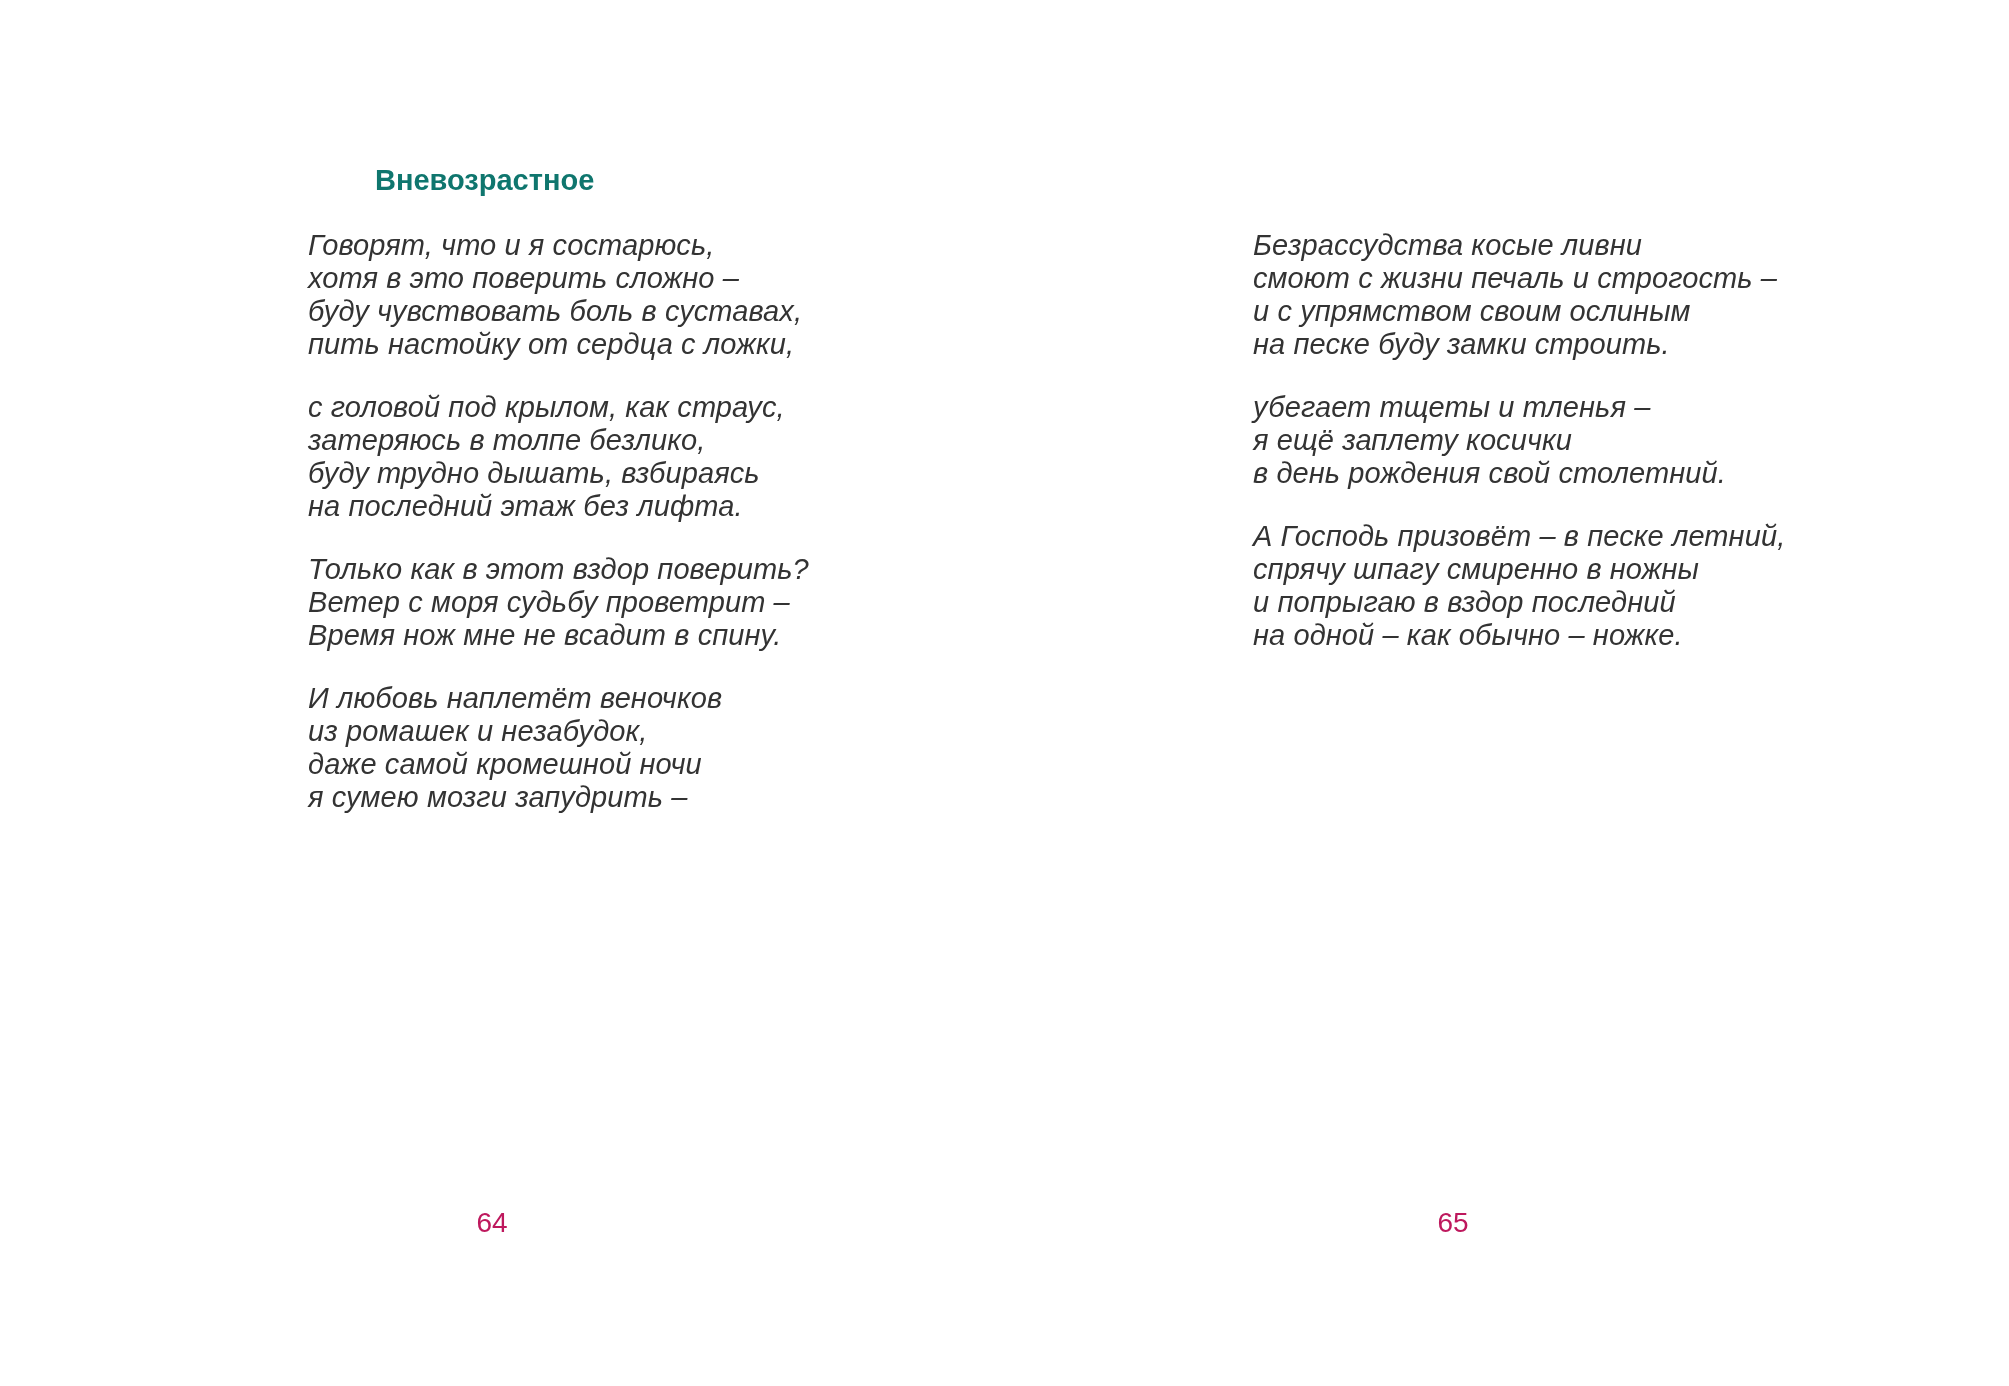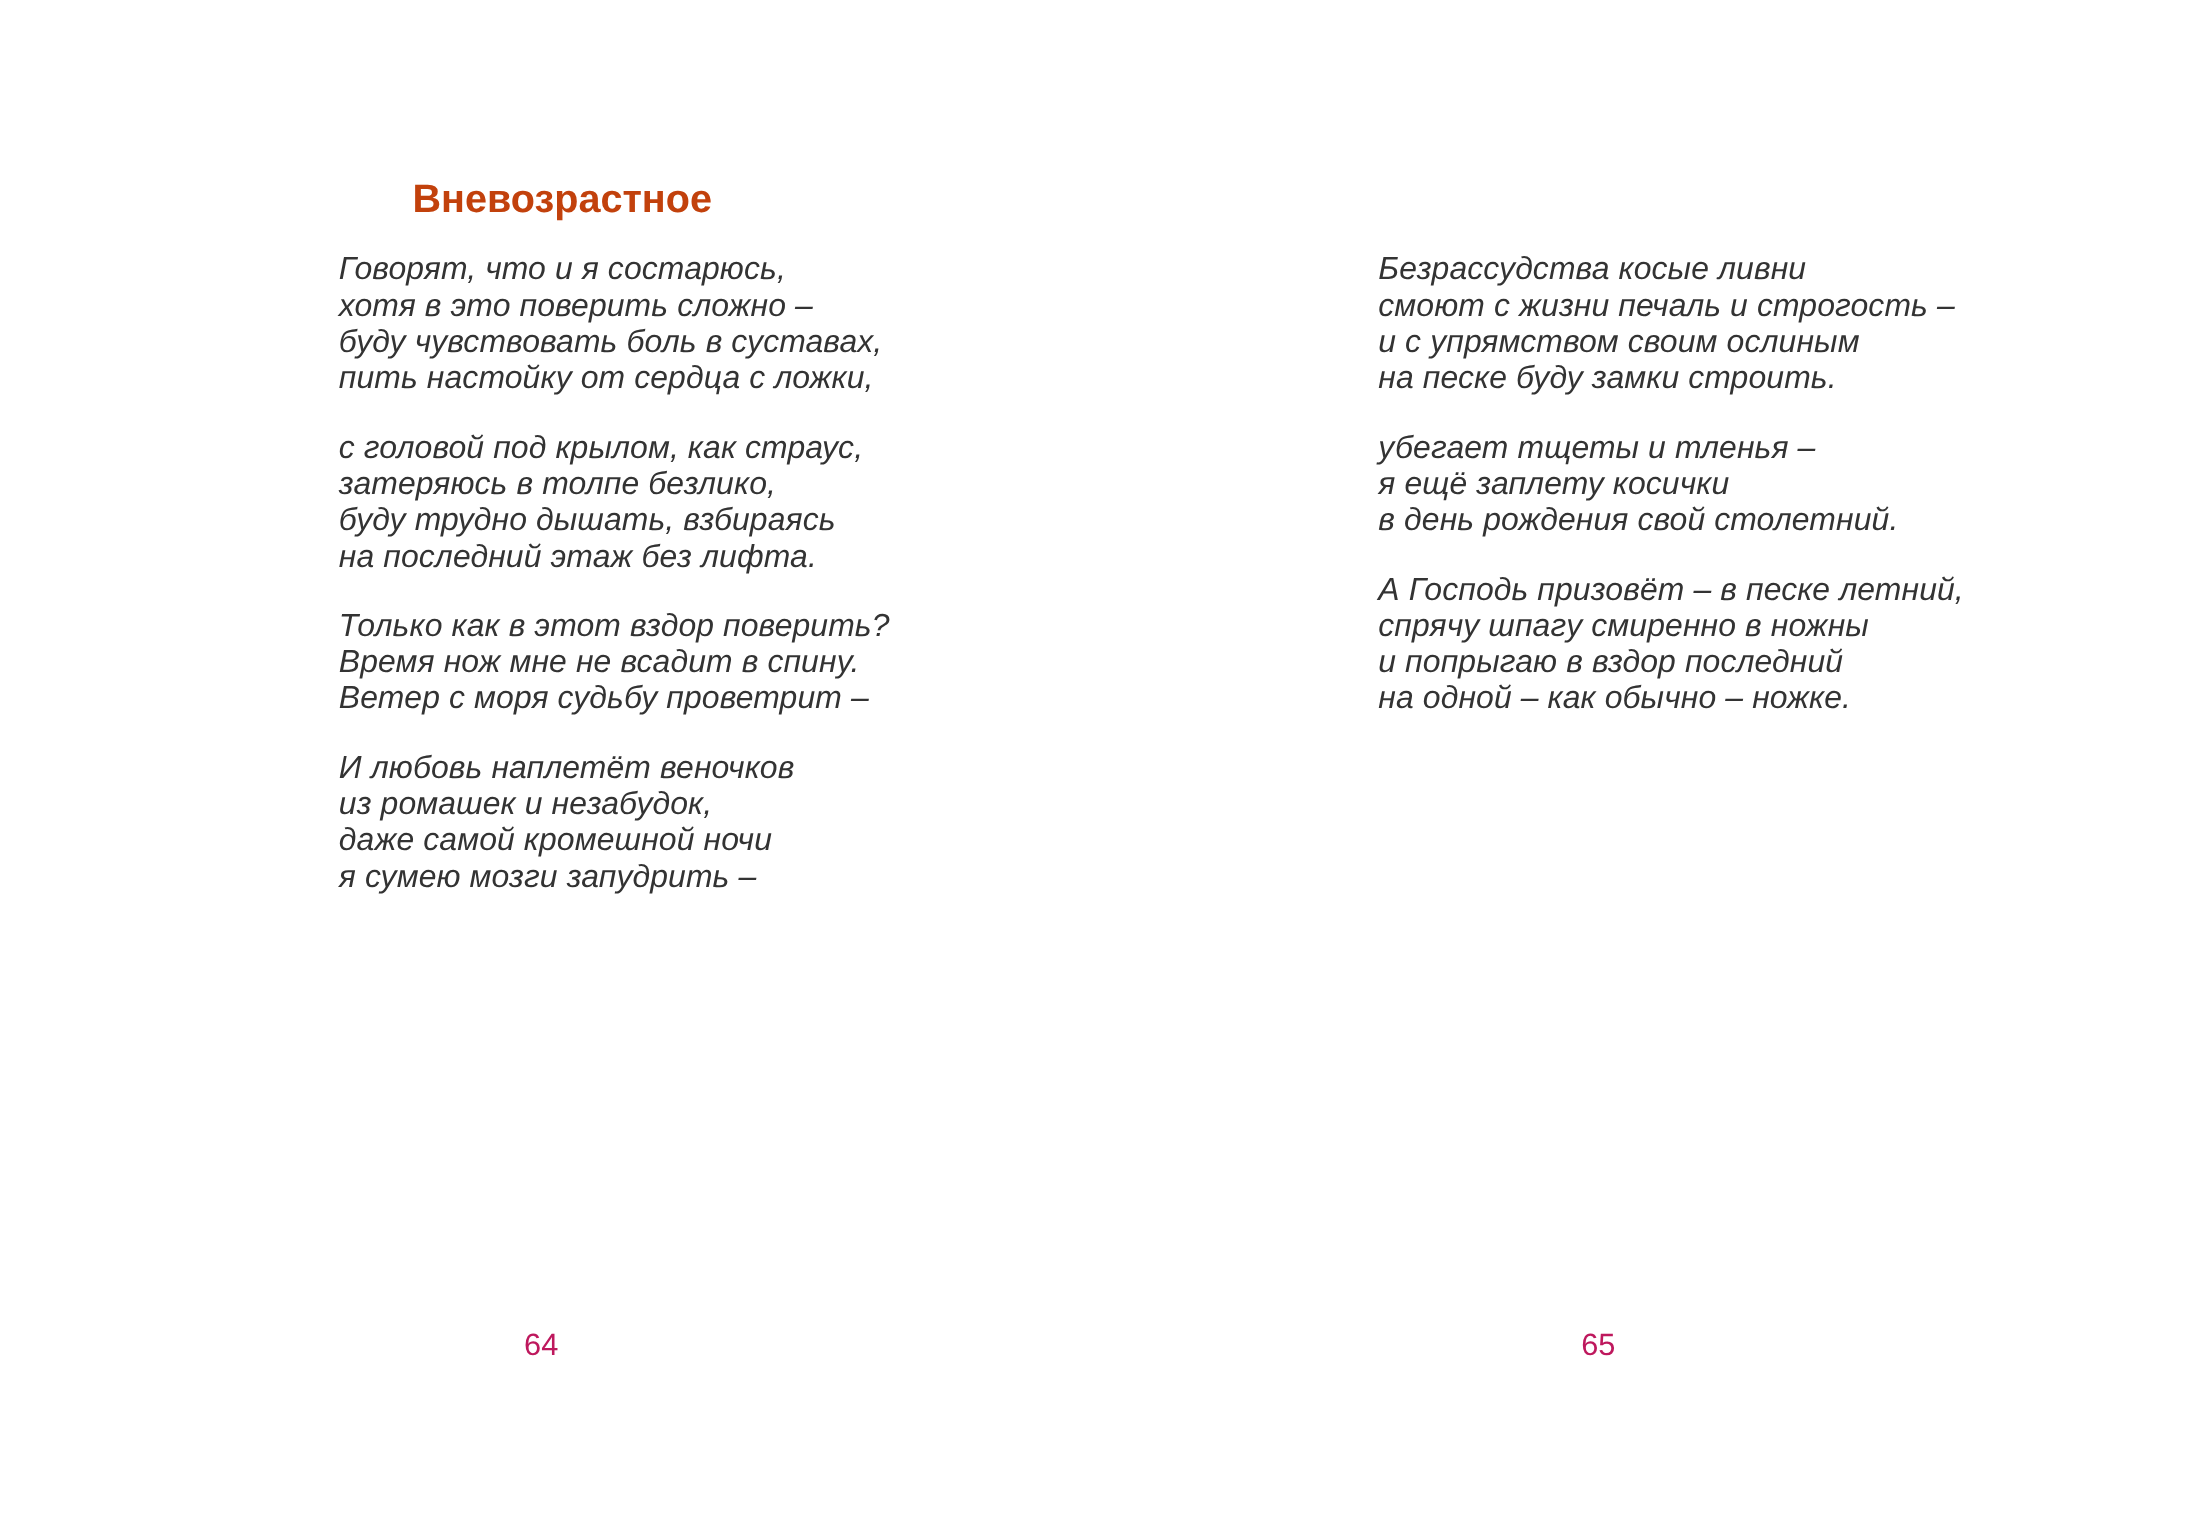--- a/index.html
+++ b/index.html
@@ -17,24 +17,24 @@
     color: #333333;
   }
   .spread {
     position: absolute;
     inset: 0;
   }
   .poem-title {
     position: absolute;
     left: 375px;
     top: 164px;
-    font-size: 36px;
+    font-size: 29px;
     line-height: 33px;
     font-weight: 700;
-    color: #c2410c;
+    color: #0f766e;
     white-space: pre;
   }
   .poem-col {
     position: absolute;
     top: 229px;
     font-size: 29px;
     line-height: 33px;
     letter-spacing: 0.1px;
   }
   .poem-col.left  { left: 308px; }
@@ -76,22 +76,22 @@
       <div class="poem-line">пить настойку от сердца с ложки,</div>
     </div>
     <div class="stanza">
       <div class="poem-line">с головой под крылом, как страус,</div>
       <div class="poem-line">затеряюсь в толпе безлико,</div>
       <div class="poem-line">буду трудно дышать, взбираясь</div>
       <div class="poem-line">на последний этаж без лифта.</div>
     </div>
     <div class="stanza">
       <div class="poem-line">Только как в этот вздор поверить?</div>
+      <div class="poem-line">Ветер с моря судьбу проветрит –</div>
       <div class="poem-line">Время нож мне не всадит в спину.</div>
-      <div class="poem-line">Ветер с моря судьбу проветрит –</div>
     </div>
     <div class="stanza">
       <div class="poem-line">И любовь наплетёт веночков</div>
       <div class="poem-line">из ромашек и незабудок,</div>
       <div class="poem-line">даже самой кромешной ночи</div>
       <div class="poem-line">я сумею мозги запудрить –</div>
     </div>
   </div>
 
   <div class="poem-col right">

